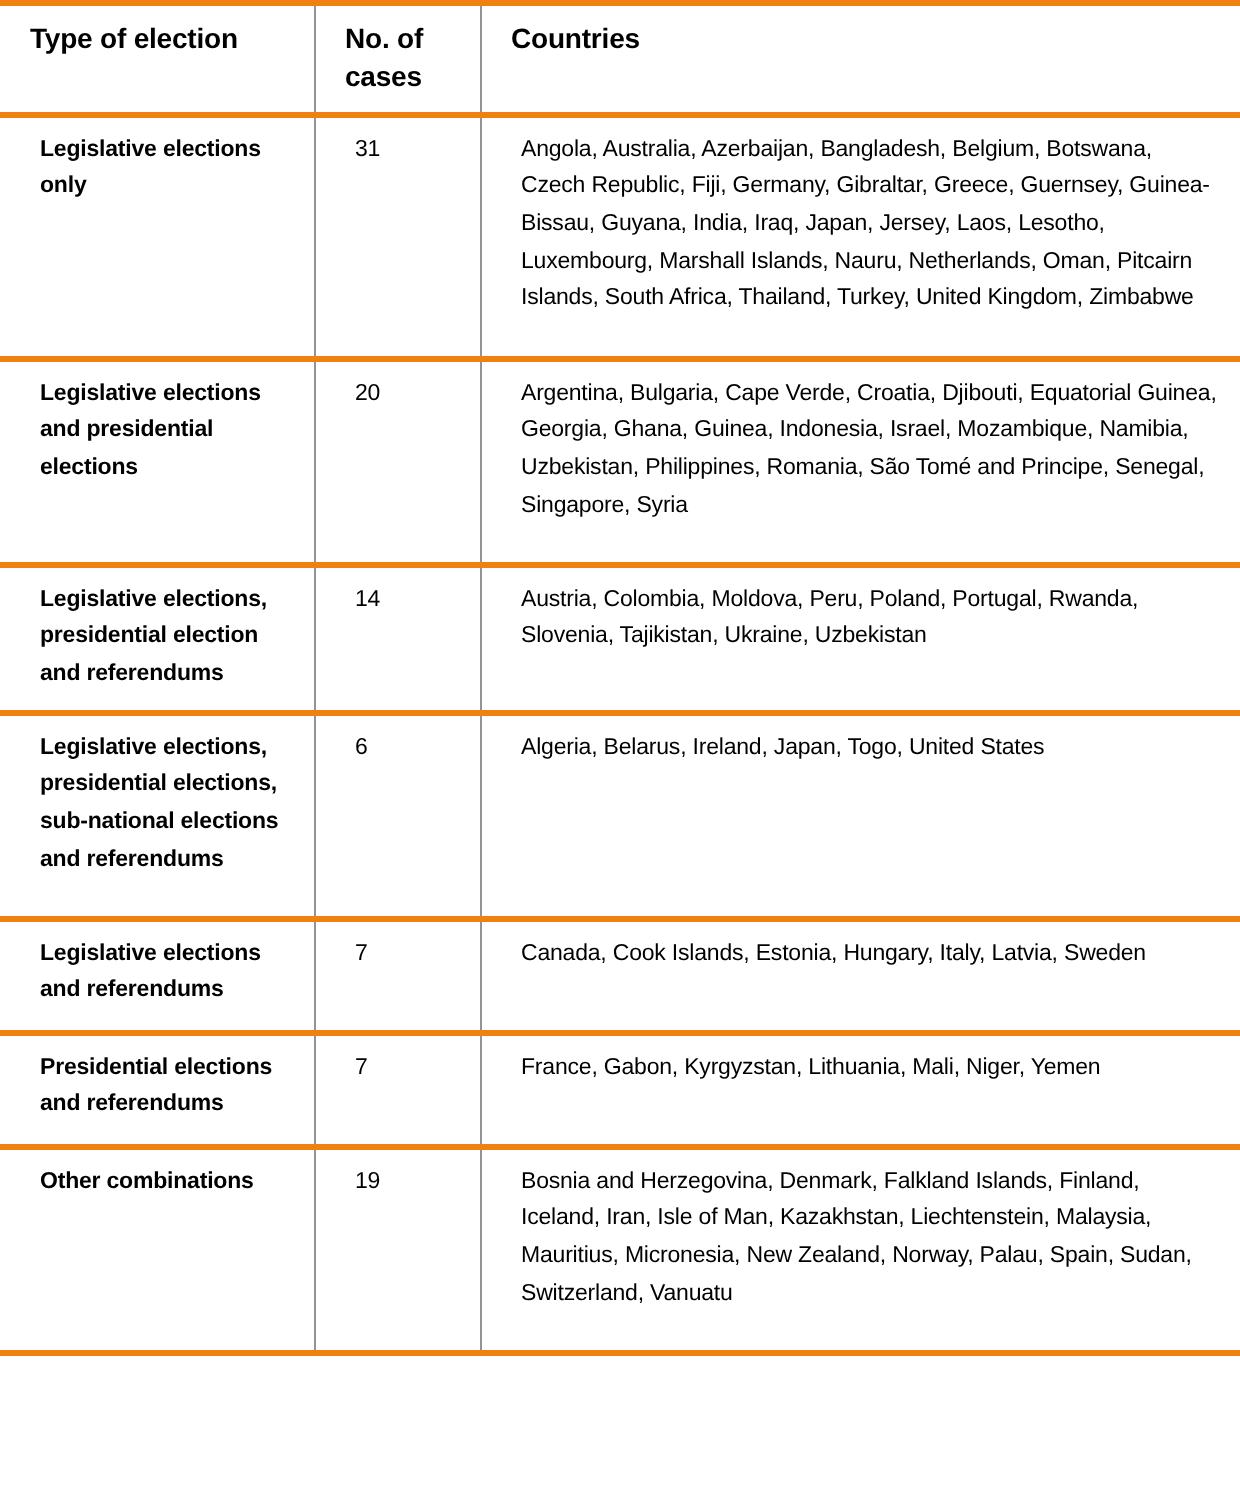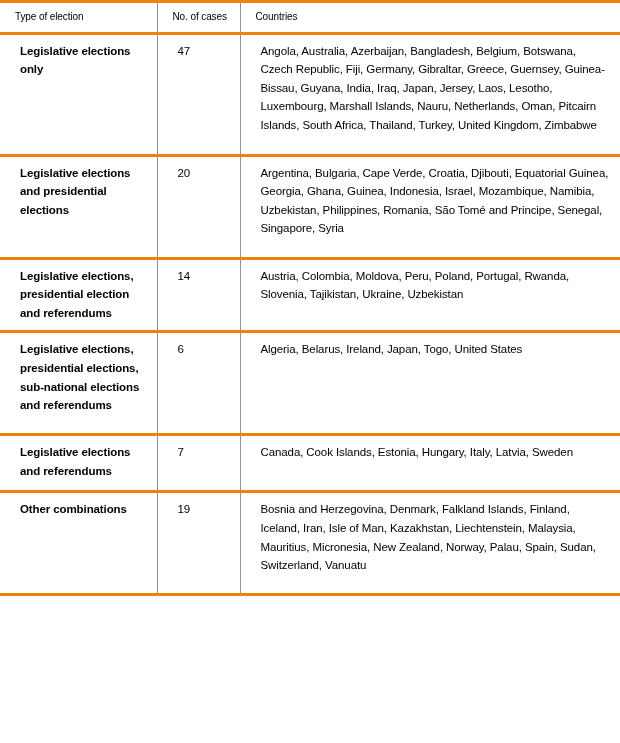--- a/index.html
+++ b/index.html
@@ -50,22 +50,22 @@
   }
 
   th, td {
     vertical-align: top;
     text-align: left;
     padding: 7px 9px 8px 9px;
     box-sizing: border-box;
   }
 
   th {
-    font-size: 10px;
-    font-weight: normal;
+    font-size: 14px;
+    font-weight: bold;
     line-height: 1.35;
     letter-spacing: -0.1px;
     padding-left: 15px;
   }
 
   td {
     font-size: 11.5px;
     line-height: 1.62;
     letter-spacing: -0.1px;
     padding-left: 20px;
@@ -108,21 +108,21 @@
     <thead>
       <tr class="header-row">
         <th class="col-type">Type of election</th>
         <th class="col-cases">No. of cases</th>
         <th class="col-countries">Countries</th>
       </tr>
     </thead>
     <tbody>
       <tr class="r0">
         <td class="col-type">Legislative elections only</td>
-        <td class="col-cases">47</td>
+        <td class="col-cases">31</td>
         <td class="col-countries">Angola, Australia, Azerbaijan, Bangladesh, Belgium, Botswana, Czech Republic, Fiji, Germany, Gibraltar, Greece, Guernsey, Guinea-Bissau, Guyana, India, Iraq, Japan, Jersey, Laos, Lesotho, Luxembourg, Marshall Islands, Nauru, Netherlands, Oman, Pitcairn Islands, South Africa, Thailand, Turkey, United Kingdom, Zimbabwe</td>
       </tr>
       <tr class="r2">
         <td class="col-type">Legislative elections and presidential elections</td>
         <td class="col-cases">20</td>
         <td class="col-countries">Argentina, Bulgaria, Cape Verde, Croatia, Djibouti, Equatorial Guinea, Georgia, Ghana, Guinea, Indonesia, Israel, Mozambique, Namibia, Uzbekistan, Philippines, Romania, São Tomé and Principe, Senegal, Singapore, Syria</td>
       </tr>
       <tr class="r3">
         <td class="col-type">Legislative elections, presidential election and referendums</td>
         <td class="col-cases">14</td>
@@ -131,20 +131,25 @@
       <tr class="r4">
         <td class="col-type">Legislative elections, presidential elections, sub-national elections and referendums</td>
         <td class="col-cases">6</td>
         <td class="col-countries">Algeria, Belarus, Ireland, Japan, Togo, United States</td>
       </tr>
       <tr class="r5">
         <td class="col-type">Legislative elections and referendums</td>
         <td class="col-cases">7</td>
         <td class="col-countries">Canada, Cook Islands, Estonia, Hungary, Italy, Latvia, Sweden</td>
       </tr>
+      <tr class="r6">
+        <td class="col-type">Presidential elections and referendums</td>
+        <td class="col-cases">7</td>
+        <td class="col-countries">France, Gabon, Kyrgyzstan, Lithuania, Mali, Niger, Yemen</td>
+      </tr>
       <tr class="r7">
         <td class="col-type">Other combinations</td>
         <td class="col-cases">19</td>
         <td class="col-countries">Bosnia and Herzegovina, Denmark, Falkland Islands, Finland, Iceland, Iran, Isle of Man, Kazakhstan, Liechtenstein, Malaysia, Mauritius, Micronesia, New Zealand, Norway, Palau, Spain, Sudan, Switzerland, Vanuatu</td>
       </tr>
 
     </tbody>
   </table>
 </div>
 

